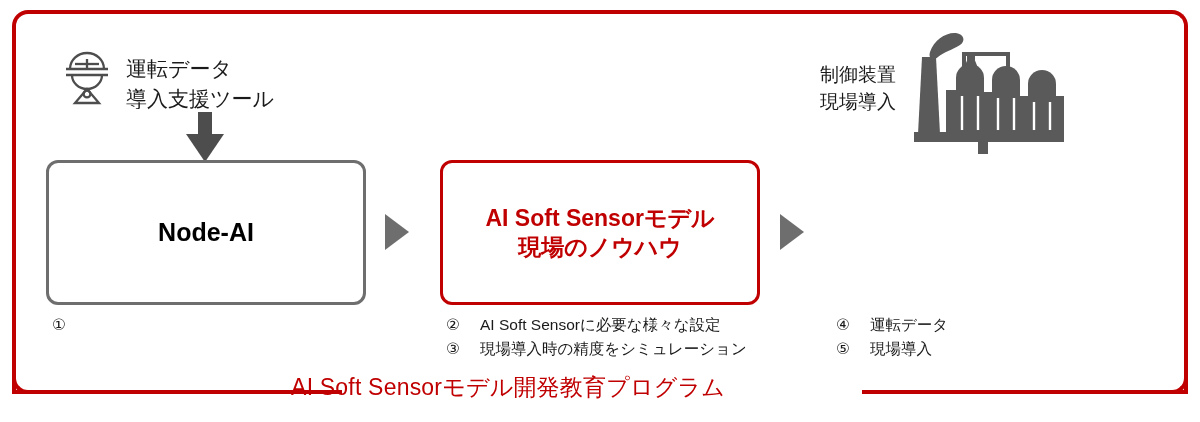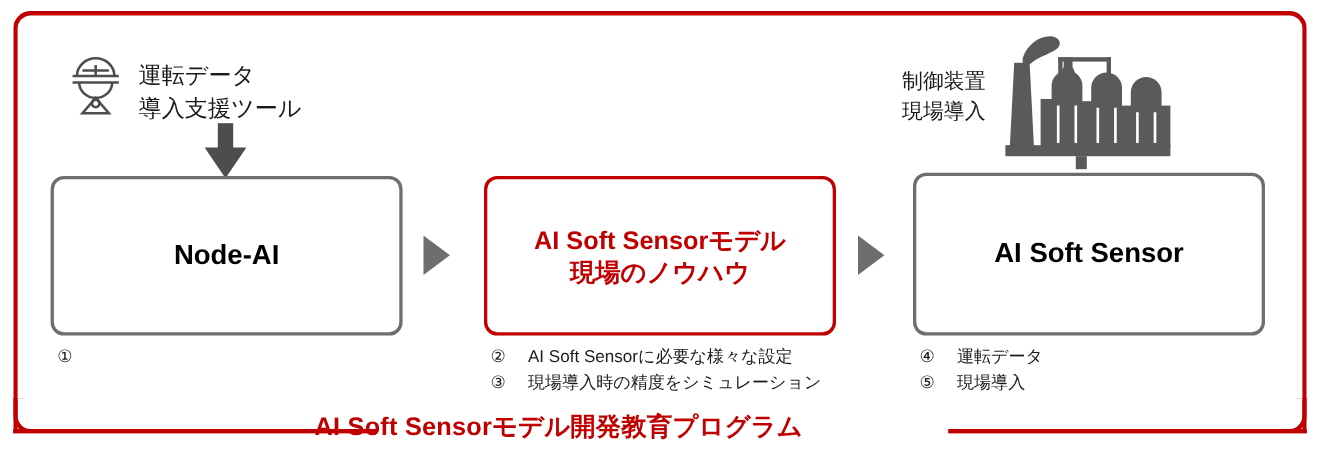--- a/index.html
+++ b/index.html
@@ -54,21 +54,21 @@
     border-radius: 0 0 16px 0;
   }
 
   
   .programme-title {
     position: absolute;
     left: 0; right: 0;
     top: 376px;
     text-align: center;
     font-size: 23px;
-    font-weight: bold;
+    font-weight: normal;
     color: #c00000;
     letter-spacing: 0.2px;
     line-height: 1;
   }
 
   
   .stage-box {
     position: absolute;
     background: #ffffff;
     border-radius: 12px;
@@ -259,23 +259,20 @@
     <div class="box-label gray-text">Node-AI</div>
   </div>
 
   <div class="stage-box red box-tool">
     <div class="box-label red-text">
       <div>AI Soft Sensorモデル</div>
       <div>現場のノウハウ</div>
     </div>
   </div>
 
-  <div class="stage-box gray box-sensor">
-    <div class="box-label gray-text">AI Soft Sensor</div>
-  </div>
 
   <div class="arrow-right arrow-1"></div>
   <div class="arrow-right arrow-2"></div>
 
   <div class="caption-block caption-1">
     <div class="caption-row">
       <span class="caption-num">①</span>
     </div>
   </div>
 

